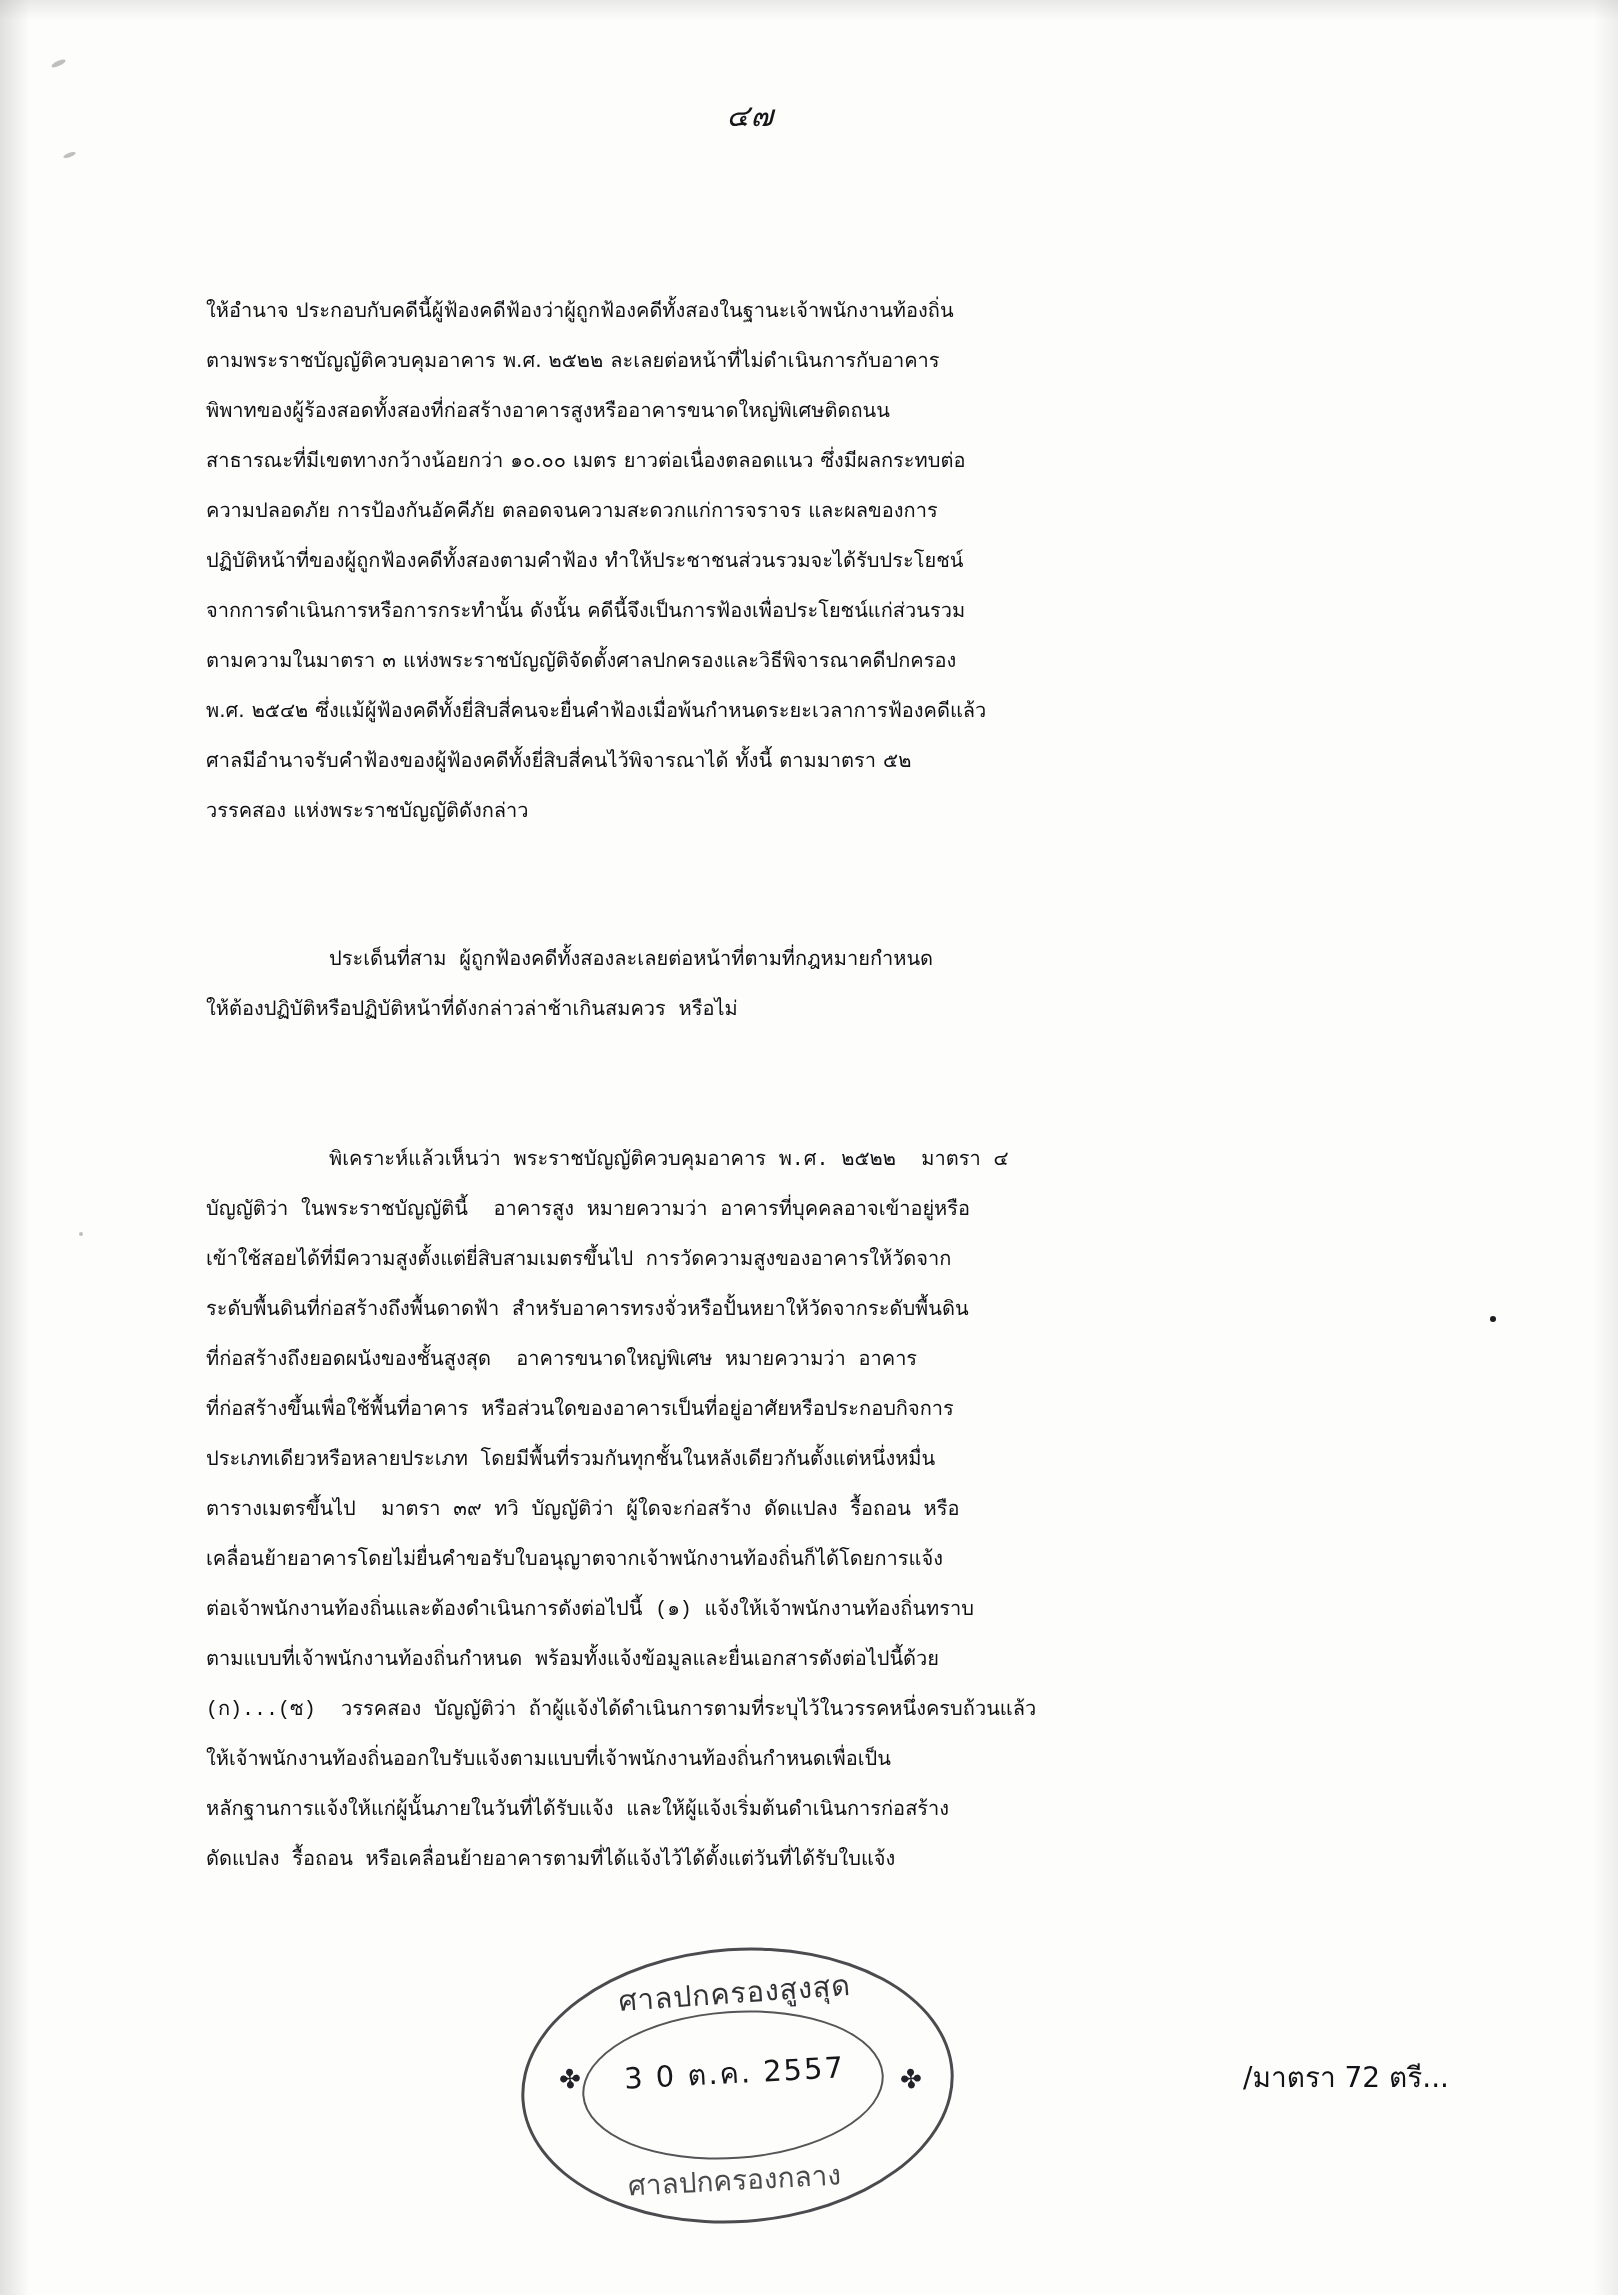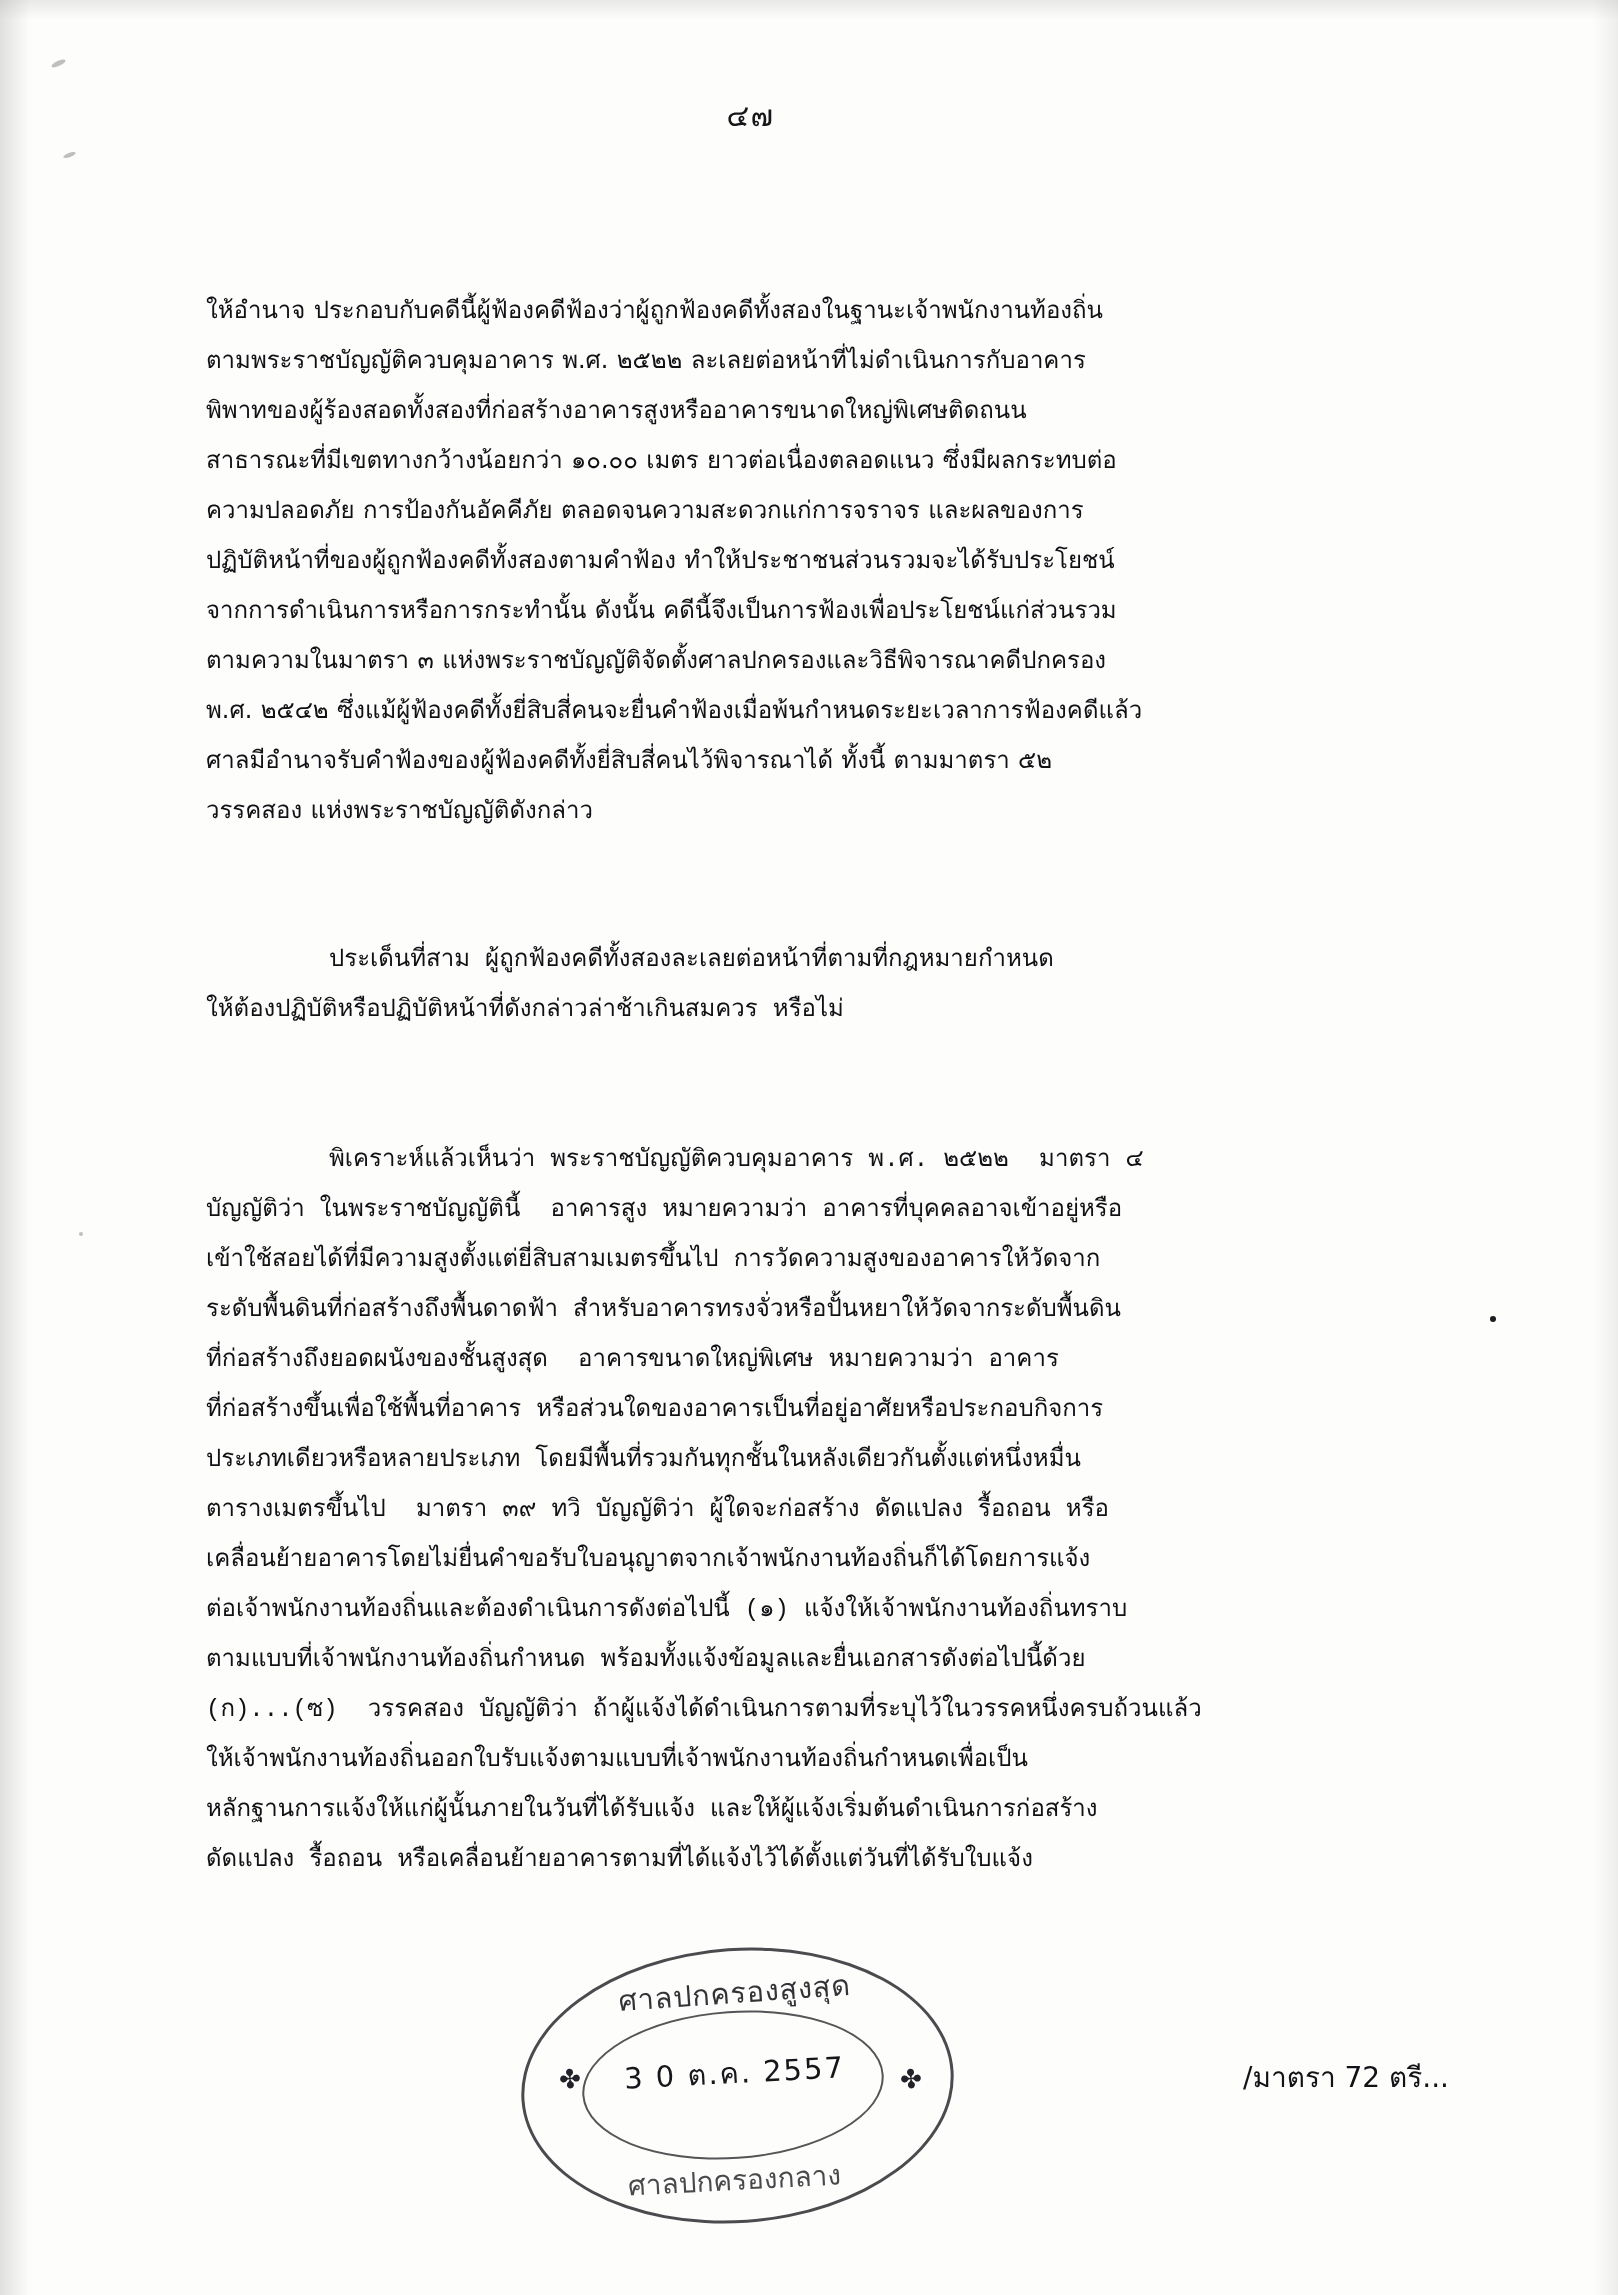--- a/index.html
+++ b/index.html
@@ -47,27 +47,28 @@
   }
   .page-number {
     position: absolute;
     top: 92px;
     left: 0;
     width: 1501px;
     text-align: center;
     font-size: 30px;
     color: #15151a;
     letter-spacing: 1.3px;
+    font-style: italic;
   }
   .body-text {
     position: absolute;
     left: 206px;
     top: 185px;
     width: 1213px;
-    font-size: 24px;
+    font-size: 20px;
     line-height: 50px;
     color: #101015;
     text-align: left;
     white-space: pre-wrap;
     word-spacing: 0.7px;
   }
   .para {
     margin: 0 0 0 0;
     white-space: pre-wrap;
   }

